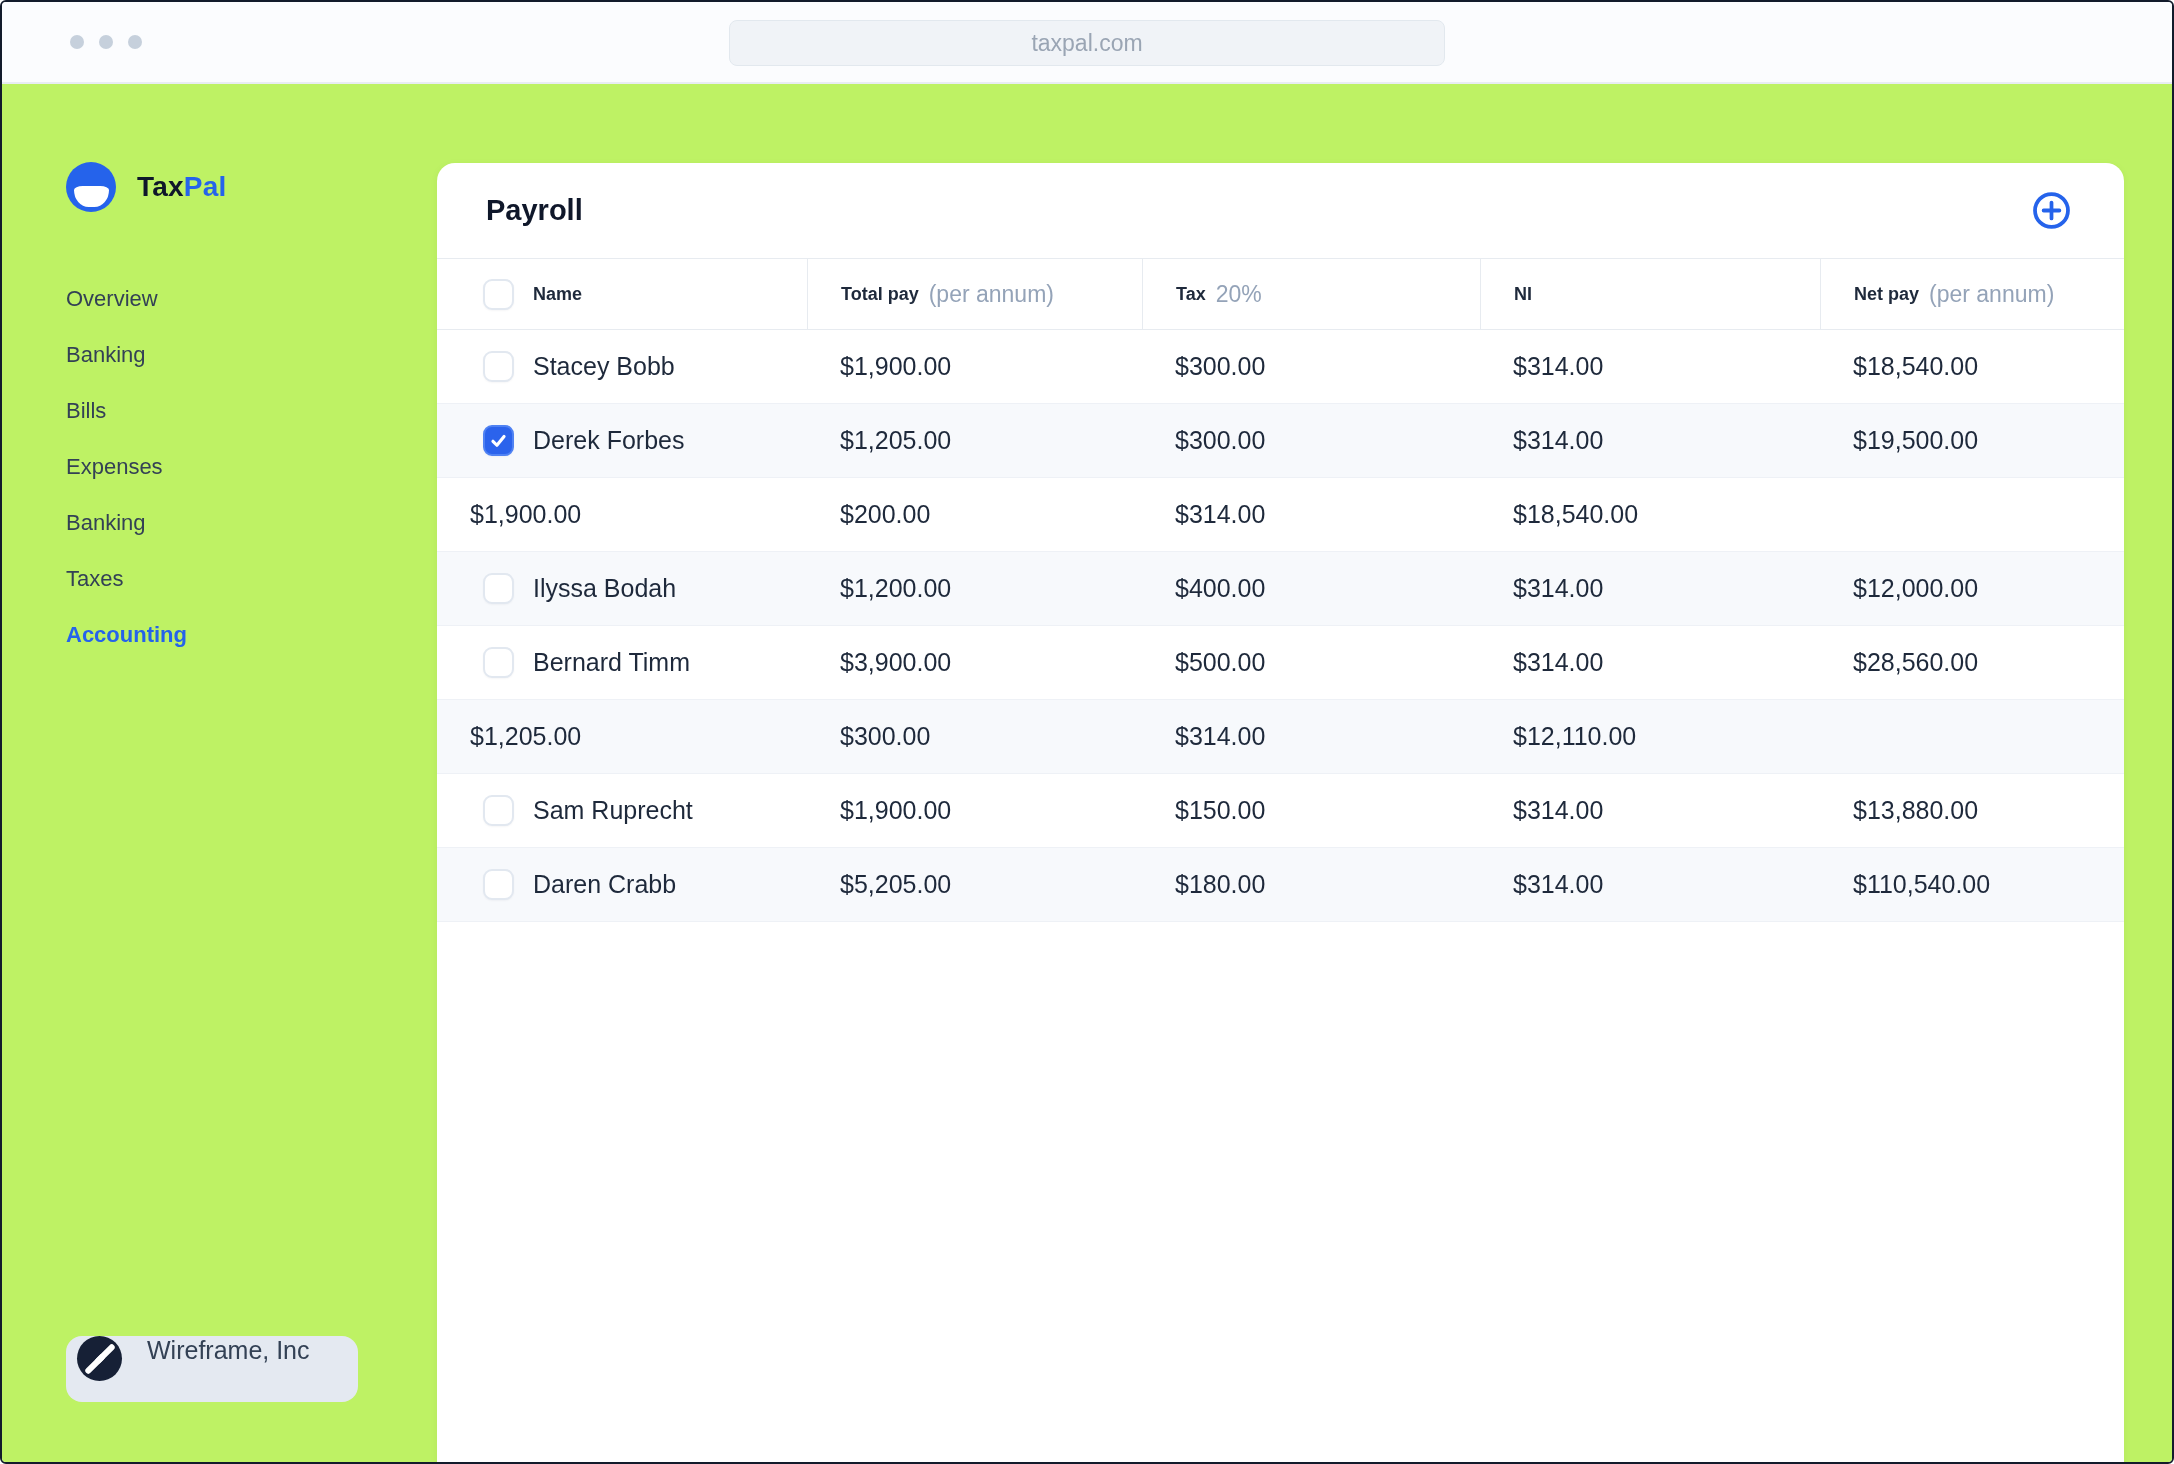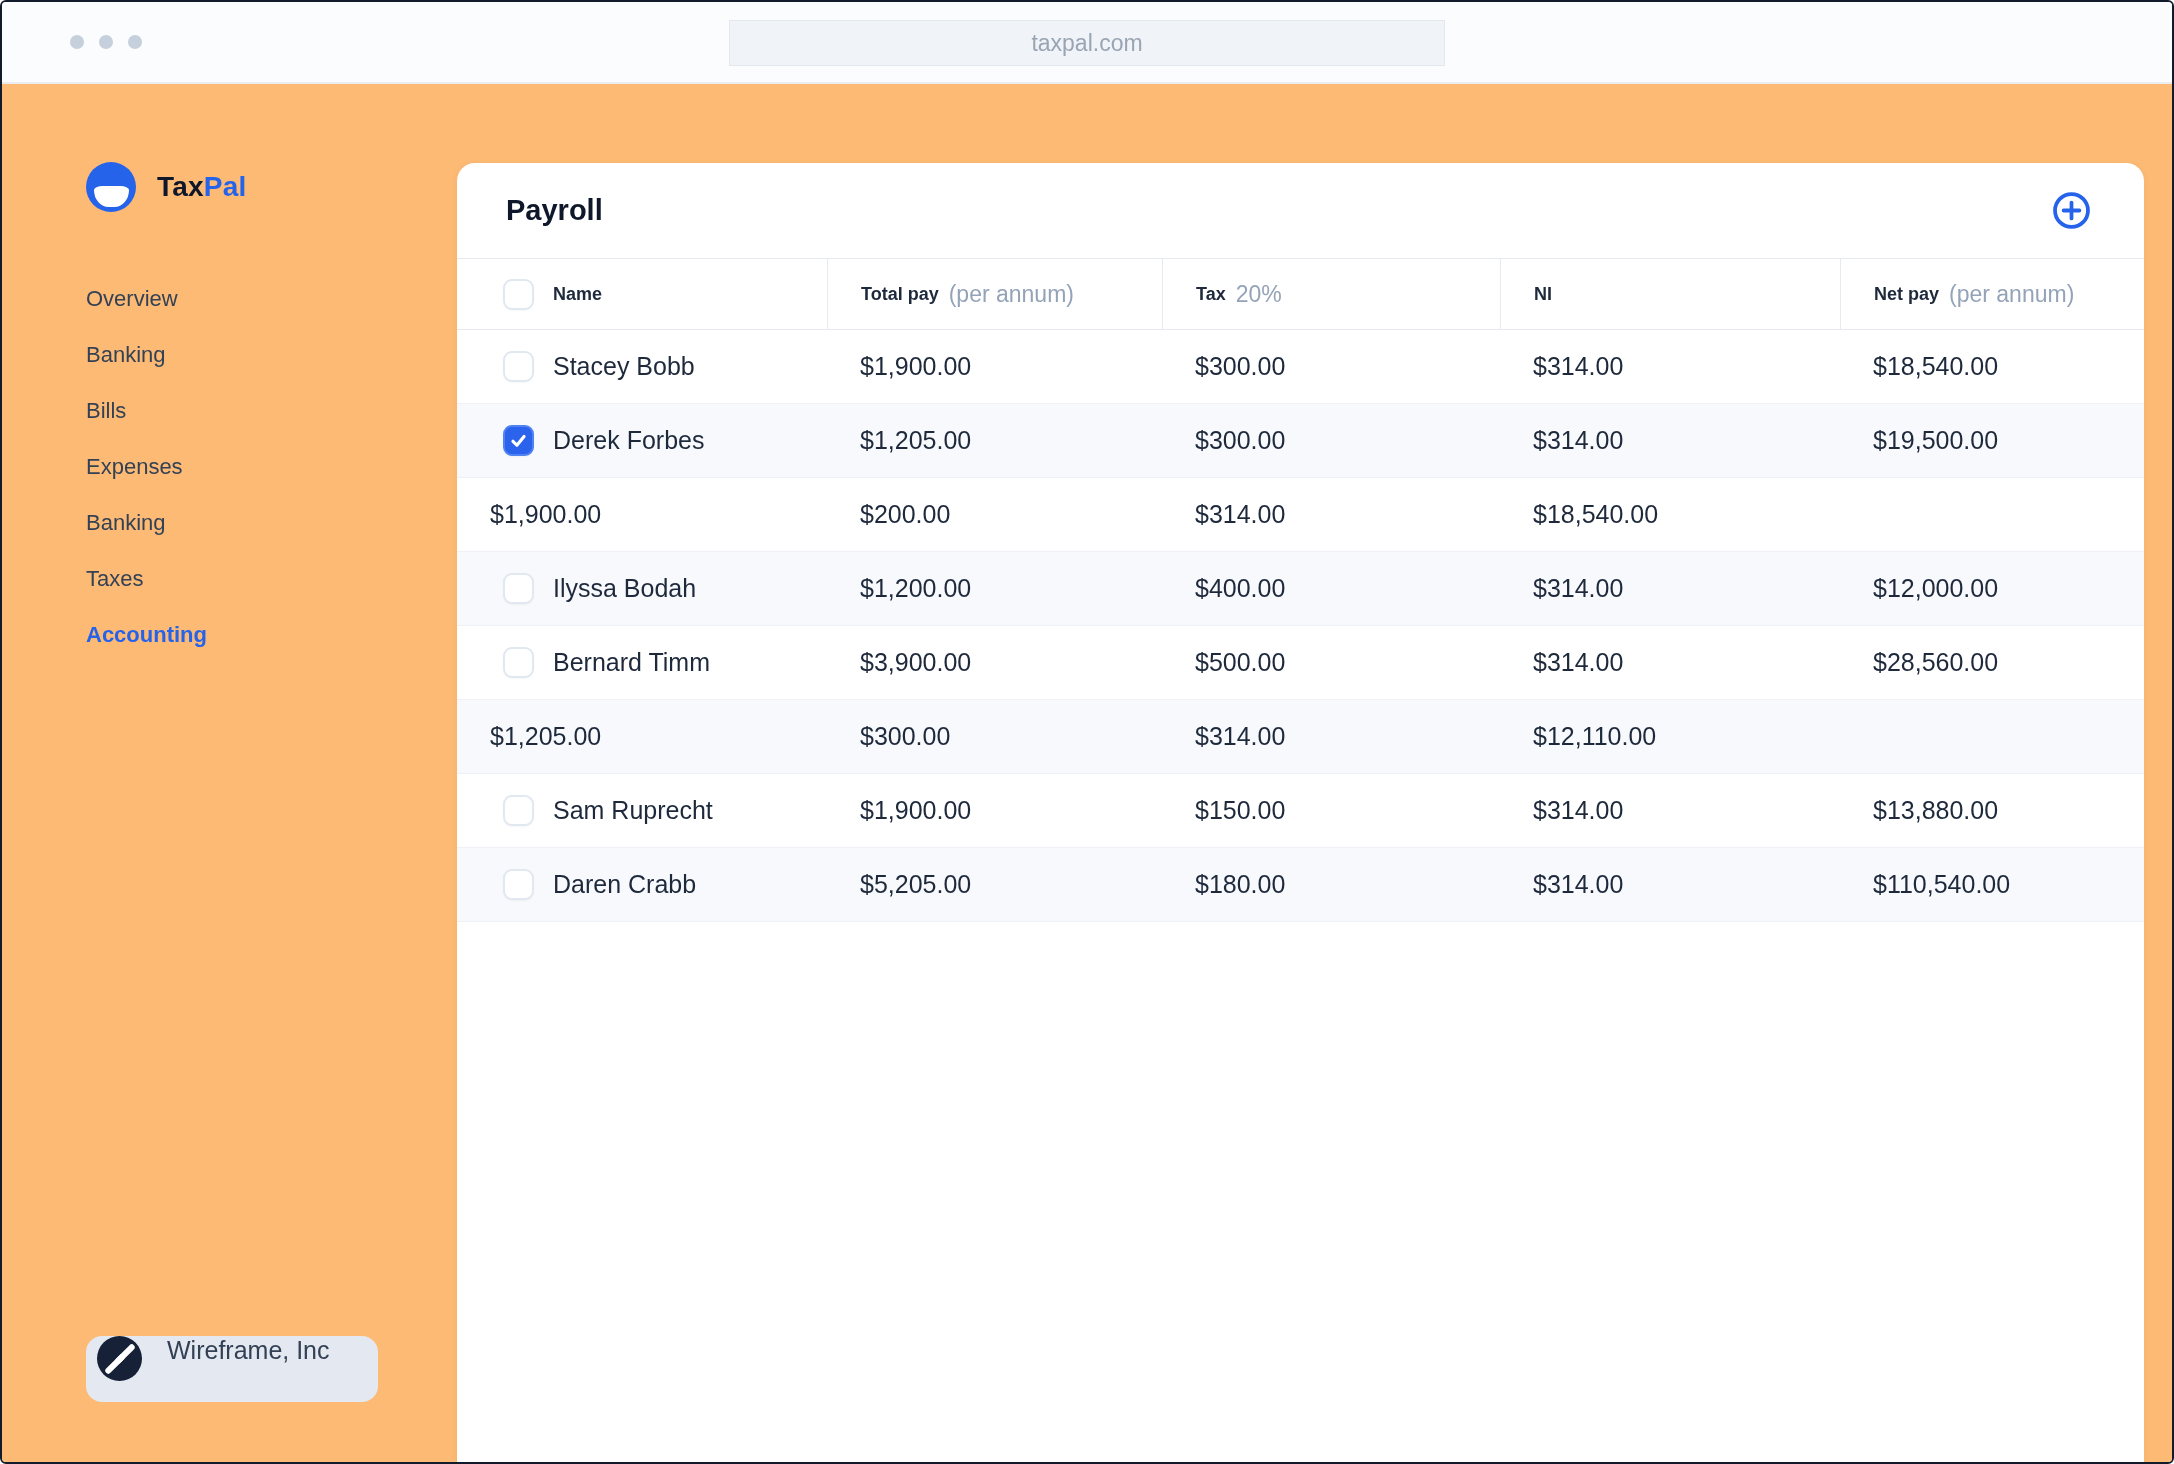--- a/index.html
+++ b/index.html
@@ -15,26 +15,26 @@
   
   .titlebar{
     height:82px; background:#fbfcfe; border-bottom:2px solid #e9edf2;
     position:relative; display:flex; align-items:center; padding-left:68px;
   }
   .dots{ display:flex; gap:15px; }
   .dot{ width:14px; height:14px; border-radius:50%; background:#c6d0dc; }
   .urlbar{
     position:absolute; left:50%; top:18px; transform:translateX(-50%);
     width:716px; height:46px; background:#f0f3f7; border:1px solid #e2e8ee;
-    border-radius:0; display:flex; align-items:center; justify-content:center;
+    border-radius:8px; display:flex; align-items:center; justify-content:center;
     font-size:23px; color:#9aa5b4;
   }
 
   
-  .content{ display:flex; height:1378px; background:#fdba74; position:relative;padding-left:20px; }
+  .content{ display:flex; height:1378px; background:#bef264; position:relative; }
 
   
   .sidebar{ width:419px; flex:0 0 419px; padding:78px 0 0 64px; position:relative; }
   .logo-row{ display:flex; align-items:center; gap:21px; height:50px; }
   .logo-mark{ width:50px; height:50px; border-radius:50%; background:#2563eb; position:relative; overflow:hidden; }
   .logo-mark::after{
     content:""; position:absolute; left:15%; width:70%; top:47%; height:43%;
     background:#fff; border-radius:30% 30% 50% 50% / 22% 22% 95% 95%;
   }
   .logo-text{ font-size:28px; font-weight:700; color:#0f172a; letter-spacing:.2px; }

